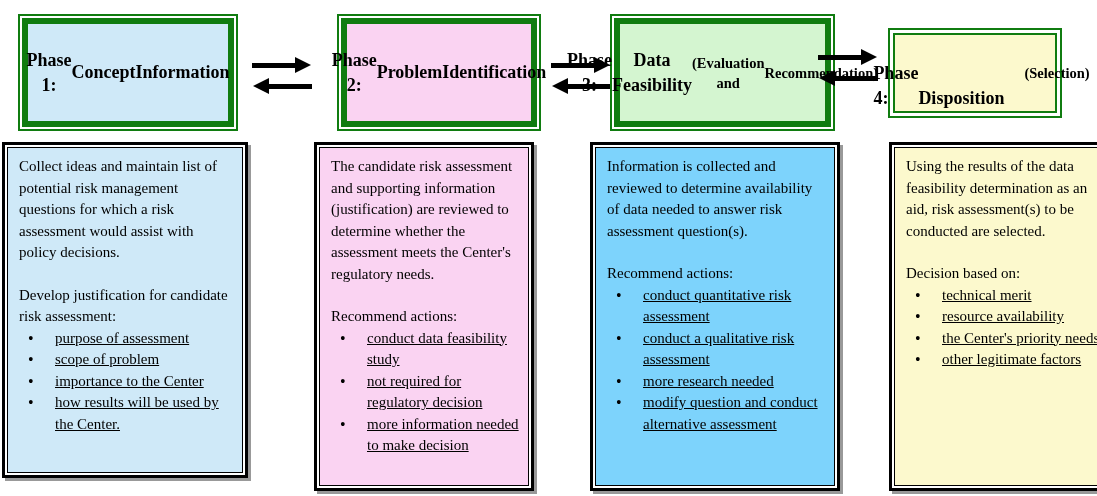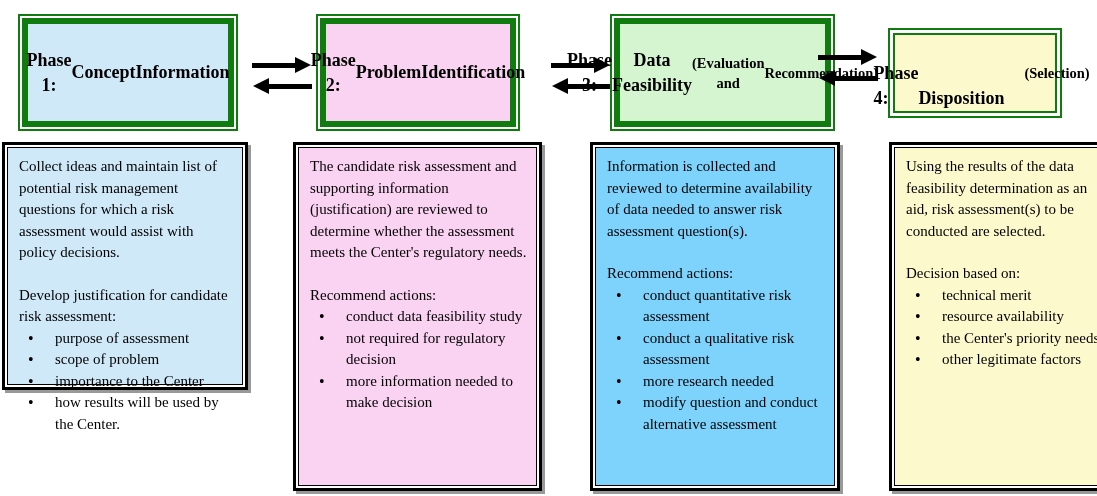--- a/index.html
+++ b/index.html
@@ -54,21 +54,21 @@
   }
   .body-inner {
     width: 100%; height: 100%;
     border: 1px solid #000000;
     padding: 8px 9px 8px 11px;
     font-size: 15px;
     line-height: 21.5px;
   }
   .list-label { margin-top: 21px; }
   ul.bullets { list-style: none; }
-  ul.bullets li { position: relative; padding-left: 36px; }
+  ul.bullets li { position: relative; padding-left: 36px; text-decoration: underline; }
   ul.bullets li::before {
     content: "\2022";
     position: absolute;
     left: 9px;
     font-size: 16px;
   }
 
   
   .arrow {
     position: absolute;
@@ -98,38 +98,38 @@
 <div id="canvas">
 
   <div class="phase-col" style="left:2px; width:246px;">
     <div class="header-box" style="left:16px; top:14px; width:220px; height:117px;">
       <div class="header-inner fillable" style="background: rgb(207, 233, 248);">
         <div class="title-line">Phase 1:</div>
         <div class="title-line">Concept</div>
         <div class="title-line">Information</div>
       </div>
     </div>
-    <div class="body-box" style="height:248px;">
+    <div class="body-box" style="height:336px;">
       <div class="body-inner fillable" style="background: rgb(207, 233, 248);">
         <p>Collect ideas and maintain list of potential risk management questions for which a risk assessment would assist with policy decisions.</p>
         <p class="list-label">Develop justification for candidate risk assessment:</p>
         <ul class="bullets">
           <li>purpose of assessment</li>
           <li>scope of problem</li>
           <li>importance to the Center</li>
           <li>how results will be used by the Center.</li>
         </ul>
       </div>
     </div>
   </div>
 
   <div class="arrow right" style="left:252px; top:63px;  width:44px;"></div>
   <div class="arrow left" style="left:268px; top:84px;  width:44px;"></div>
 
-  <div class="phase-col" style="left:293px; width:249px;">
+  <div class="phase-col" style="left:314px; width:220px;">
     <div class="header-box" style="left:23px; top:14px; width:204px; height:117px;">
       <div class="header-inner fillable" style="background: rgb(250, 211, 242);">
         <div class="title-line">Phase 2:</div>
         <div class="title-line">Problem</div>
         <div class="title-line">Identification</div>
       </div>
     </div>
     <div class="body-box" style="height:349px;">
       <div class="body-inner fillable" style="background: rgb(250, 211, 242);">
         <p>The candidate risk assessment and supporting information (justification) are reviewed to determine whether the assessment meets the Center's regulatory needs.</p>

